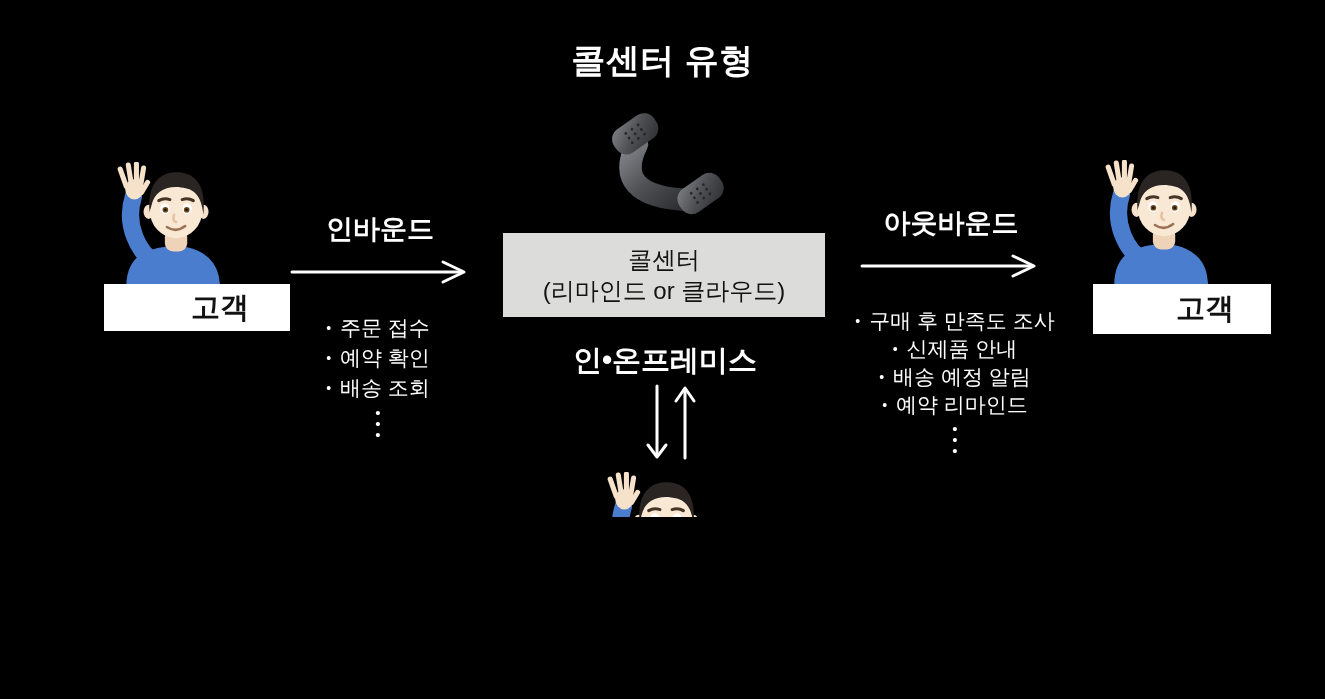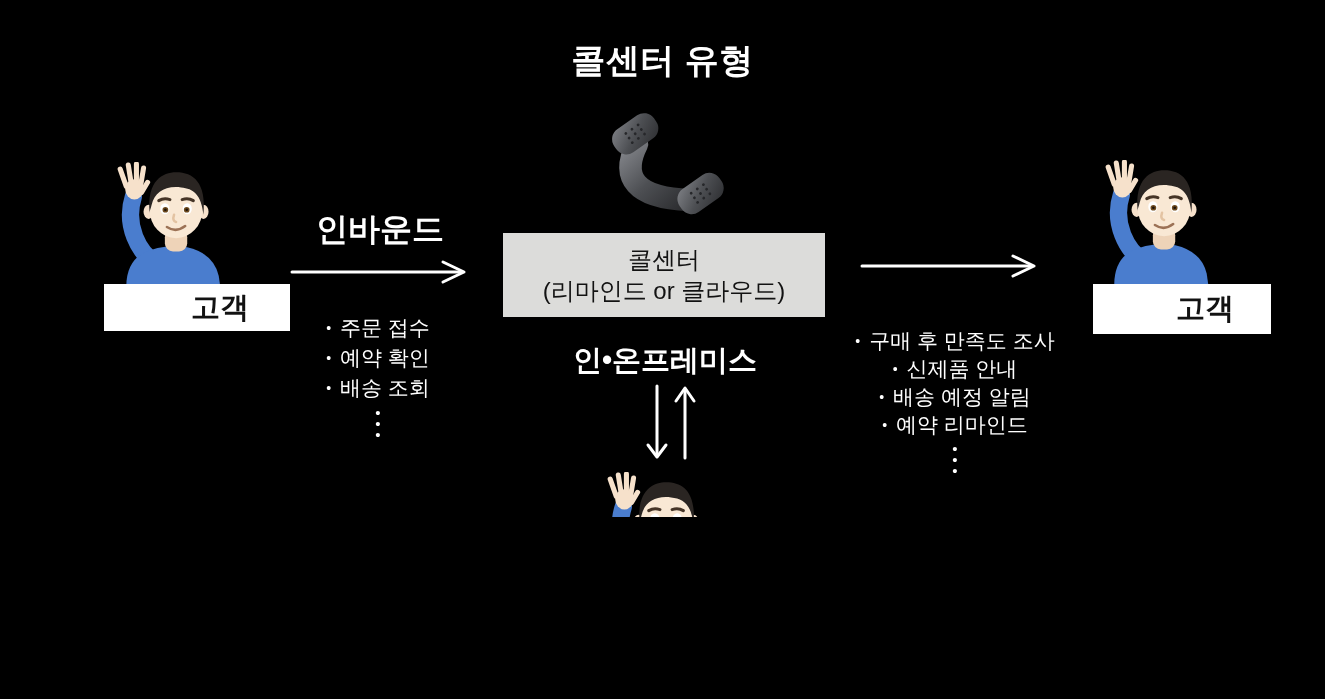--- a/index.html
+++ b/index.html
@@ -18,27 +18,27 @@
     display:flex;flex-direction:column;align-items:center;justify-content:center;
     text-align:center;
   }
   .kbox{
     background:#ffffff;color:#121212;font-weight:700;font-size:29px;
     display:flex;align-items:center;justify-content:center;padding-left:46px;
   }
   .kbox-left{left:104px;top:284px;width:140px;height:47px;}
   .kbox-right{left:1093px;top:284px;width:132px;height:50px;}
   .kbox-bottom{left:600px;top:596px;width:152px;height:45px;}
-  .dir{font-size:32px;font-weight:700;text-align:center;line-height:34px;}
+  .dir{font-size:27px;font-weight:700;text-align:center;line-height:34px;}
   .dir-in{left:292px;top:212px;width:176px;}
   .dir-out{left:862px;top:206px;width:178px;}
   .dir-inout{left:566px;top:343px;width:198px;font-size:29px;}
   .list{font-size:21px;line-height:27px;color:#fff;}
   .list-in{left:318px;top:314px;width:120px;}
-  .list-out{left:845px;top:308px;width:220px;text-align:center;line-height:25px;margin-top:20px;}
+  .list-out{left:845px;top:308px;width:220px;text-align:center;line-height:25px;}
   .lrow{white-space:nowrap;text-align:center;}
   .b{font-size:14px;margin-right:9px;position:relative;top:-2px;}
   .dots{display:flex;flex-direction:column;align-items:center;margin-top:3px;}
   .dots span{font-size:15px;line-height:11px;}
   .person-svg{display:block;width:122px;height:128px;}
   .person-left{left:112px;top:162px;}
   .person-right{left:1100px;top:160px;}
   .person-bottom{left:602px;top:472px;}
   .phone{left:596px;top:103px;width:140px;height:125px;}
   svg{display:block;}
@@ -143,20 +143,21 @@
     <div class="lrow"><span class="b">•</span><span>주문 접수</span></div>
     <div class="lrow"><span class="b">•</span><span>예약 확인</span></div>
     <div class="lrow"><span class="b">•</span><span>배송 조회</span></div>
     <div class="dots">
       <span>•</span>
       <span>•</span>
       <span>•</span>
     </div>
   </div>
 
+  <div class="abs dir dir-out">아웃바운드</div>
   <div class="abs" style="left:860px;top:252px;">
     <svg width="180" height="28" viewBox="0 0 180 28">
       <g stroke="#ffffff" stroke-width="3" fill="none" stroke-linecap="round" stroke-linejoin="round">
         <line x1="2" y1="14" x2="170" y2="14"></line>
         <polyline points="153,4 174,14 153,24"></polyline>
       </g>
     </svg>
   </div>
 
   <div class="abs list list-out">

